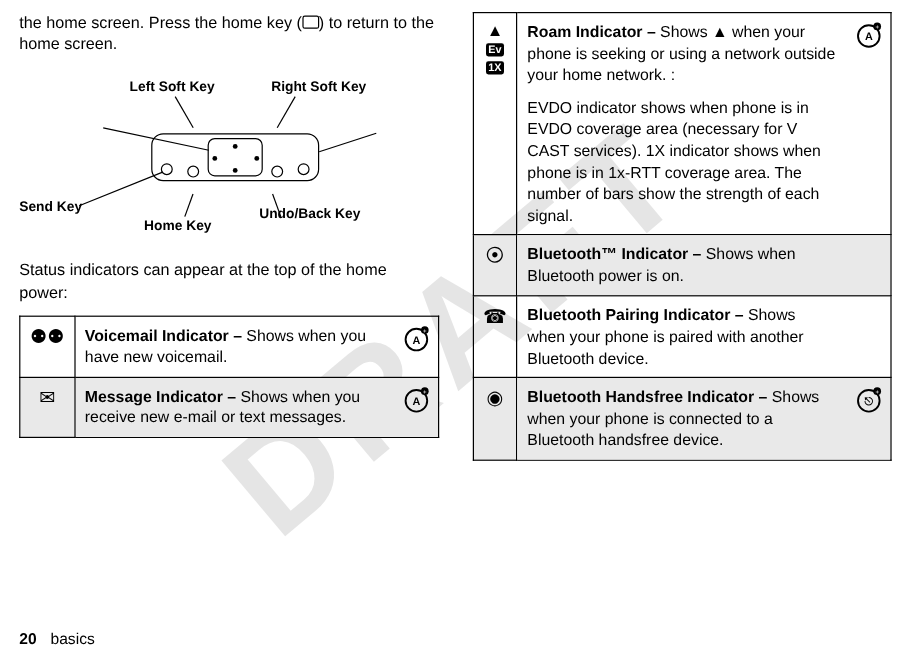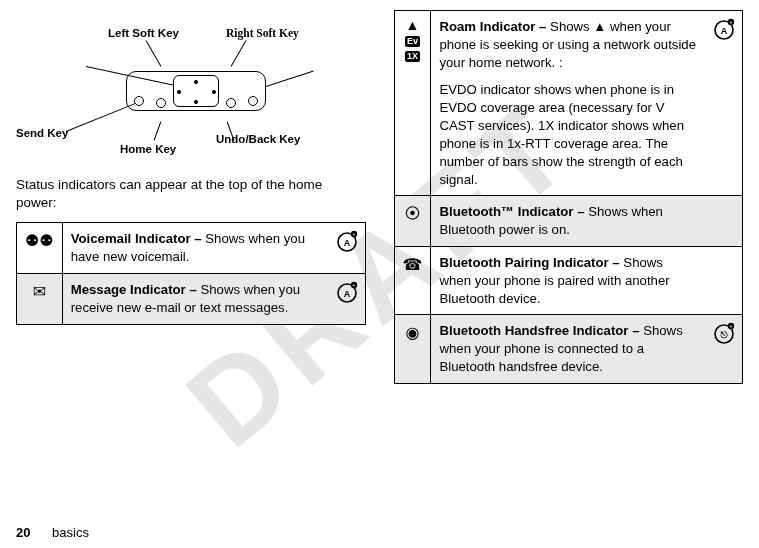--- a/index.html
+++ b/index.html
@@ -108,34 +108,37 @@
   }
   .badge svg { width: 24px; height: 24px; display:block; }
   .multi-icon { display:flex; flex-direction:column; gap:4px; align-items:center; }
   .mini { font-size:9px; font-weight:bold; background:#000; color:#fff; padding:1px 2px; border-radius:2px; line-height:1; }
   .tri { font-size:14px; line-height:1; }
   .footer {
     position: absolute;
     left: 16px; bottom: 6px;
     font-size: 13px;
   }
-  .footer .pg { font-weight: bold; margin-right: 18px; }
+  .footer .pg { font-weight: bold; margin-right: 8px; }
 </style>
 </head>
 <body>
 
 <div class="watermark">DRAFT</div>
 
 <div class="page">
 
   <div class="col">
+    <p class="intro">
+      <span>the home screen. Press the home key (</span><span class="home-icon"></span><span>) to return to the home screen.</span>
+    </p>
 
     <div class="diagram">
       <div class="lbl" style="left:92px; top:10px;">Left Soft Key</div>
-      <div class="lbl" style="left:210px; top:10px;font-family:Liberation Serif, serif;">Right Soft Key</div>
+      <div class="lbl" style="left:210px; top:10px;">Right Soft Key</div>
       <div class="lbl" style="left:0; top:110px;">Send Key</div>
       <div class="lbl" style="left:104px; top:126px;">Home Key</div>
       <div class="lbl" style="left:200px; top:116px;">Undo/Back Key</div>
 
       <div class="device"></div>
       <div class="dpad"></div>
       <div class="dot" style="left:178px; top:64px;"></div>
       <div class="dot" style="left:178px; top:84px;"></div>
       <div class="dot" style="left:161px; top:74px;"></div>
       <div class="dot" style="left:196px; top:74px;"></div>

